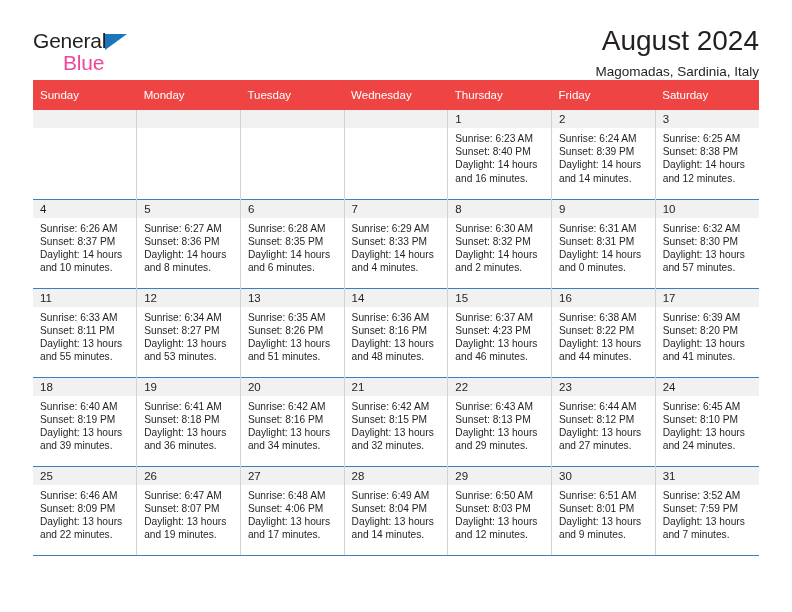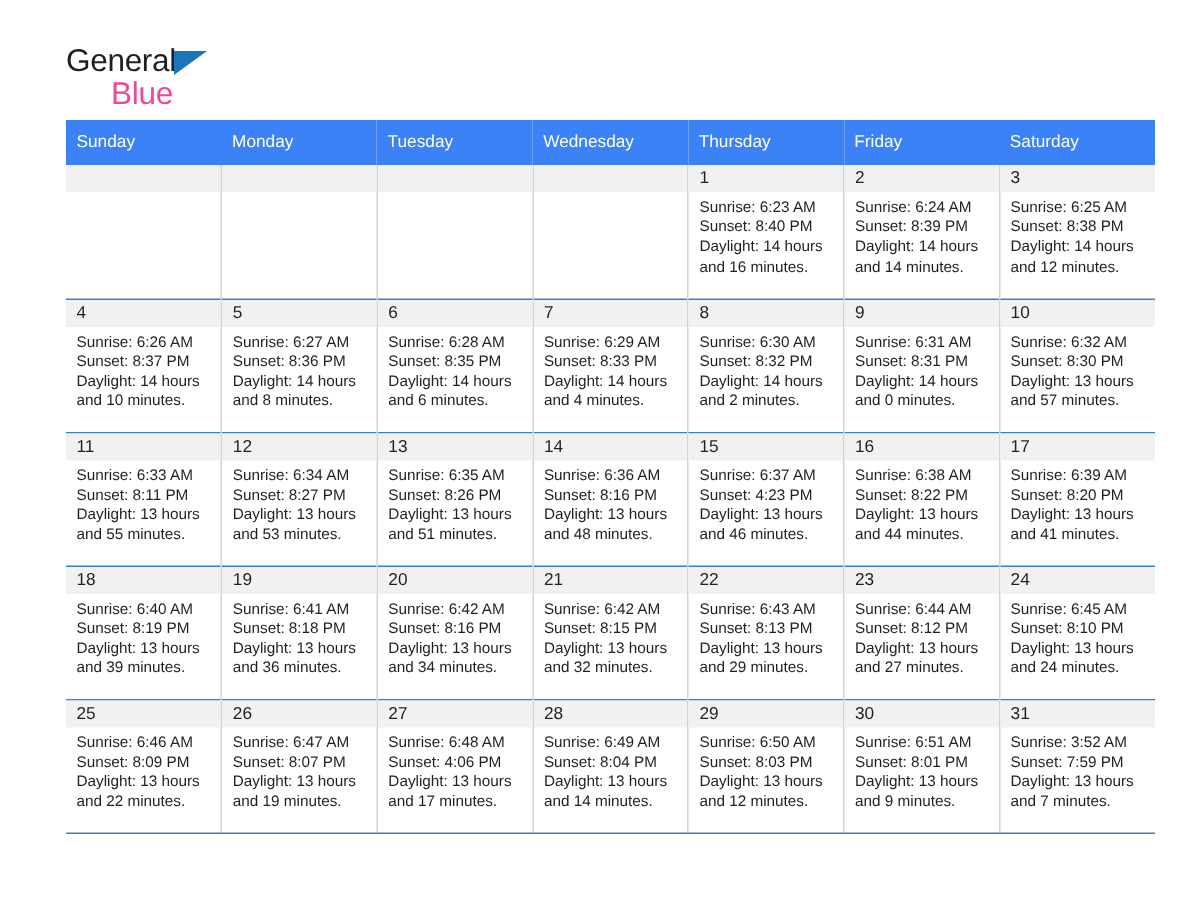--- a/index.html
+++ b/index.html
@@ -12,21 +12,21 @@
     background: #ffffff;
     font-family: "Liberation Sans", sans-serif;
     color: #231f20;
     overflow: hidden;
   }
   .page {
     position: relative;
     width: 792px;
     height: 612px;
     box-sizing: border-box;
-    padding: 0 44px;
+    padding: 0 33px;
   }
 
   
   .topbar {
     display: flex;
     align-items: flex-start;
     justify-content: space-between;
     padding-top: 26px;
     height: 76px;
     box-sizing: border-box;
@@ -80,21 +80,21 @@
   }
 
   
   .calendar {
     width: 726px;
     border-collapse: collapse;
     table-layout: fixed;
     margin-top: 4px;
   }
   .calendar th {
-    background: #3b82f6;
+    background: #ef4444;
     color: #ffffff;
     font-weight: normal;
     font-size: 11.5px;
     text-align: left;
     padding: 5px 0 5px 7px;
     height: 20px;
     border: none;
   }
   .calendar td {
     vertical-align: top;
@@ -147,20 +147,24 @@
 
   <div class="topbar">
     <div class="logo">
       <div class="logo-row1">
         <span class="logo-general">General</span>
         <span class="logo-tri"></span>
       </div>
       <div class="logo-blue">Blue</div>
     </div>
 
+    <div class="titleblock">
+      <div class="cal-title">August 2024</div>
+      <div class="cal-sub">Magomadas, Sardinia, Italy</div>
+    </div>
   </div>
 
   <table class="calendar">
     <thead>
       <tr>
         <th>Sunday</th>
         <th>Monday</th>
         <th>Tuesday</th>
         <th>Wednesday</th>
         <th>Thursday</th>

